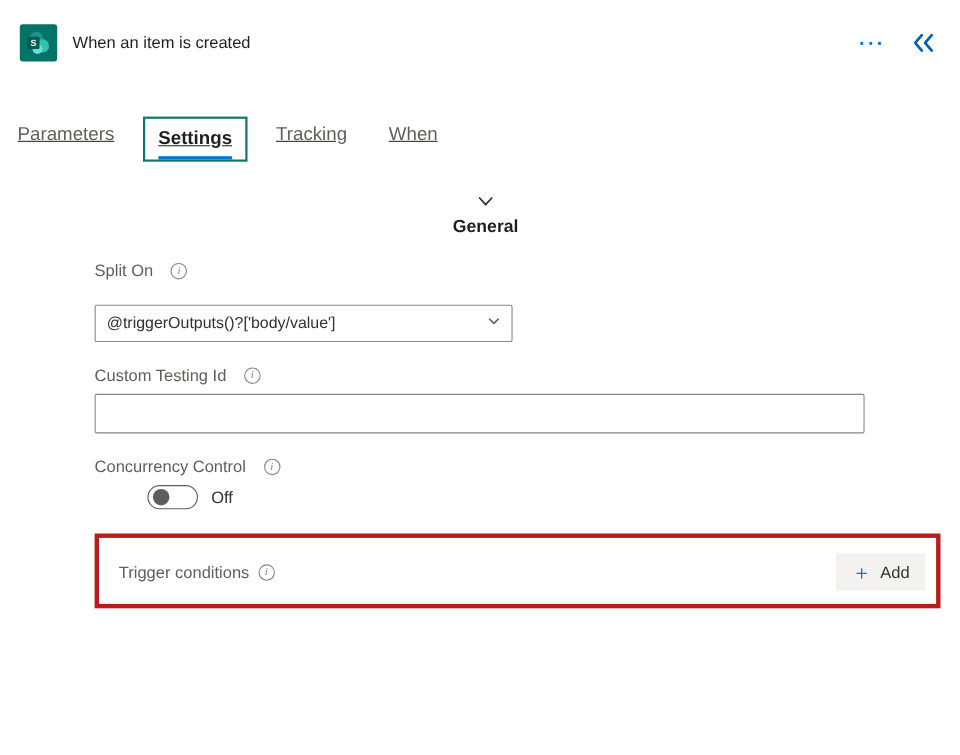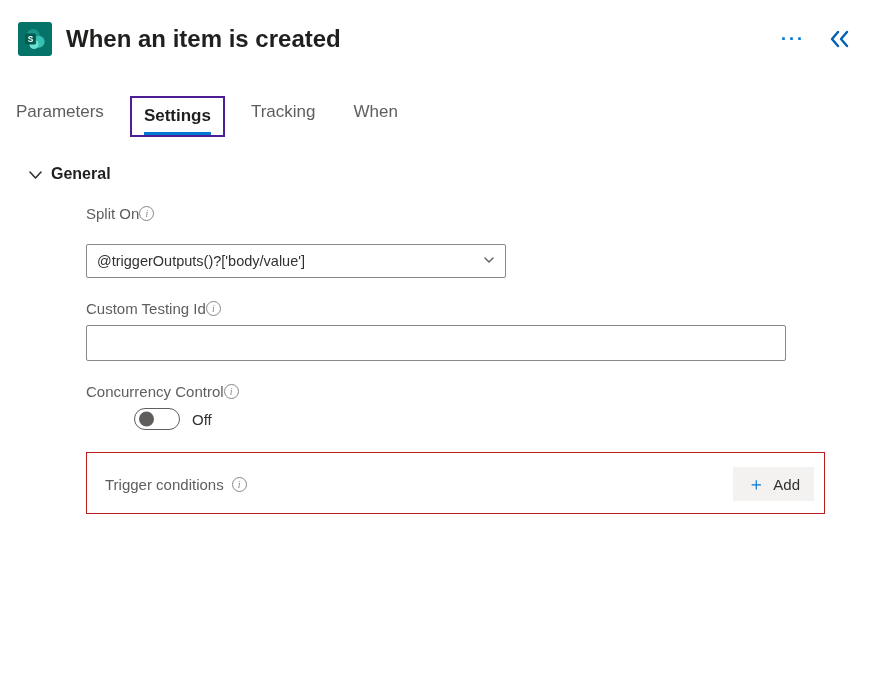--- a/index.html
+++ b/index.html
@@ -12,56 +12,56 @@
   .container { padding: 18px 18px 18px 16px; }
 
   
   .header { display: flex; align-items: center; gap: 14px; padding: 4px 4px 16px 2px; }
   .app-icon {
     width: 34px; height: 34px; background: #057368; border-radius: 3px;
     display: flex; align-items: center; justify-content: center; flex-shrink: 0;
     position: relative;
   }
   .app-icon svg { width: 22px; height: 22px; }
-  .header-title { font-size: 24px; font-weight: 700; flex: 1; color: #201f1e; }
+  .header-title { font-size: 15px; font-weight: 400; flex: 1; color: #201f1e; }
   .header-actions { display: flex; align-items: center; gap: 24px; }
   .ellipsis { color: #0078d4; font-size: 18px; letter-spacing: 2px; cursor: pointer; font-weight: bold; }
   .collapse-icon { color: #0060b4; cursor: pointer; display: flex; align-items: center; }
 
   
-  .tabs { display: flex; gap: 0; margin-top: 24px; margin-bottom: 28px; }
+  .tabs { display: flex; gap: 0; margin-top: 34px; margin-bottom: 28px; text-decoration: underline; }
   .tab {
     padding: 6px 0; margin-right: 38px;
     font-size: 17px; color: #605e5c; cursor: pointer;
     border-bottom: 3px solid transparent;
   }
   .tab.active {
     color: #201f1e; font-weight: 600;
     border-bottom-color: #0078d4;
   }
   .tab-highlight {
-    border: 2px solid #4c1d95;
+    border: 2px solid #0f766e;
     padding: 2px 12px 0 12px;
     margin-right: 26px; margin-left: -12px;
   }
 
   
   .section { margin-left: 12px; }
   .section-header {
     display: flex; align-items: center; gap: 8px;
     font-size: 16px; font-weight: 600; color: #201f1e;
-    margin-bottom: 22px; cursor: pointer;
+    margin-bottom: 22px; cursor: pointer; flex-direction: column;
   }
   .chevron-down { display: inline-flex; }
 
   .fields { margin-left: 58px; margin-right: 30px; }
   .field { margin-bottom: 22px; }
   .field-label {
     color: #605e5c; font-size: 15px;
-    display: flex; align-items: center; gap: 0; margin-bottom: 8px; text-align: center;
+    display: flex; align-items: center; gap: 16px; margin-bottom: 8px; text-align: center;
   }
   .info-icon {
     width: 15px; height: 15px; border: 1px solid #8a8886; border-radius: 50%;
     display: inline-flex; align-items: center; justify-content: center;
     font-size: 10px; color: #8a8886; font-style: italic; font-family: Georgia, serif;
     cursor: pointer;
   }
 
   
   .toggle-row { display: flex; align-items: center; gap: 12px; margin-left: 48px; margin-top: 8px; }
@@ -74,39 +74,39 @@
   .toggle .knob {
     position: absolute; width: 15px; height: 15px; border-radius: 50%;
     top: 50%; transform: translateY(-50%);
   }
   .toggle.on .knob { background: #fff; right: 4px; }
   .toggle.off .knob { background: #605e5c; left: 4px; }
   .toggle-label { font-size: 15px; color: #323130; }
 
   
   .select {
-    width: 420px; height: 34px; border: 1px solid #8a8886; border-radius: 2px;
+    width: 380px; height: 34px; border: 1px solid #8a8886; border-radius: 2px;
     display: flex; align-items: center; padding: 0 10px;
     font-size: 14.5px; color: #323130; cursor: pointer; background: #fff;
     justify-content: space-between;
   }
   .select .caret { color: #605e5c; }
 
   
   .text-input {
     width: 100%; max-width: 700px; height: 36px;
     border: 1px solid #8a8886; border-radius: 2px;
     padding: 0 10px; font-size: 14px; background: #fff;
     font-family: inherit;
   }
 
   
   .trigger-row-highlight {
-    border: 1px solid #b91c1c;
-    margin-left: 58px; margin-right: 30px;
+    border: 4px solid #b91c1c;
+    margin-left: 58px; 
     padding: 14px 10px 12px 18px;
     display: flex; align-items: center; justify-content: flex-end;
   }
   .trigger-label {
     color: #605e5c; font-size: 15px;
     display: flex; align-items: center; gap: 8px; flex: 1;
   }
   .add-btn {
     display: flex; align-items: center; gap: 8px;
     background: #f3f2f1; border: none; padding: 8px 14px;

